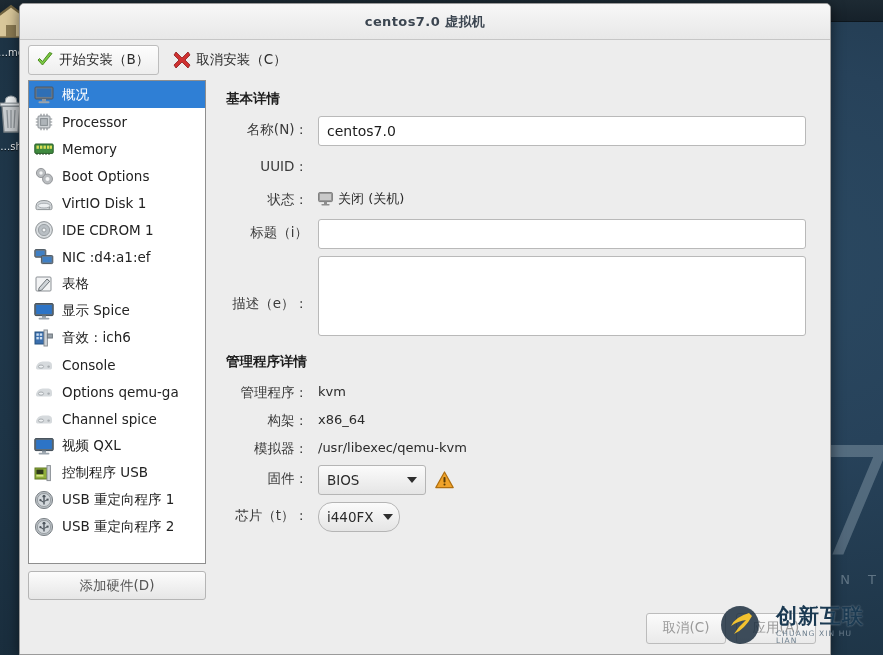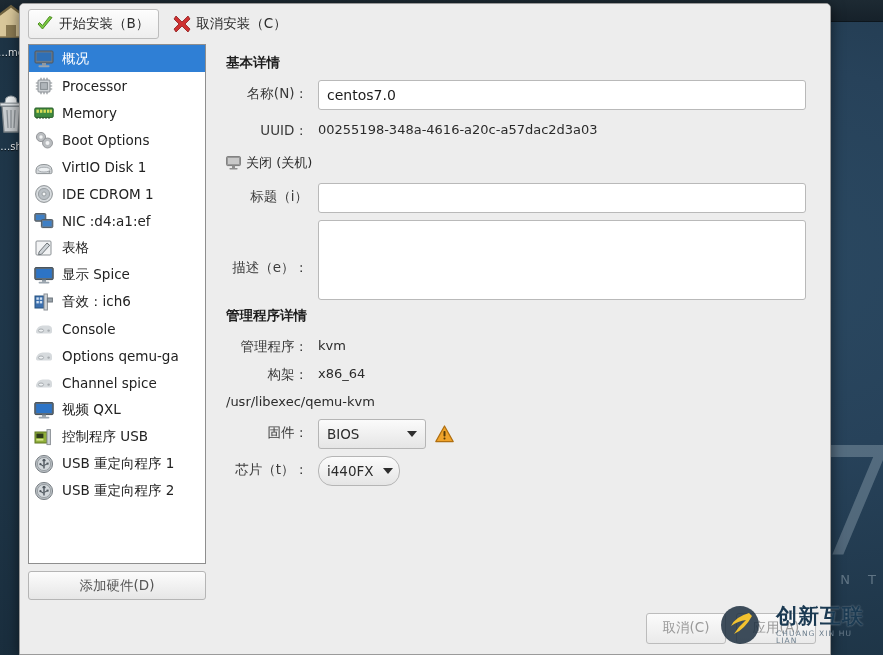--- a/index.html
+++ b/index.html
@@ -259,20 +259,23 @@
     </svg>
     <div class="lbl">…sh</div>
   </div>
 
   <div id="wallpaper-seven">7</div>
   <div id="wallpaper-cent">C E N T</div>
 </div>
 
 <div id="vm-window">
 
+  <div id="titlebar">
+    <span class="title">centos7.0 虚拟机</span>
+  </div>
 
   <div id="toolbar">
     <div class="tbtn raised">
       <span class="glyph">
         <svg width="18" height="18" viewBox="0 0 18 18">
           <path d="M2 9 L6.5 14 L16 2.5 L13.5 1.5 L6.5 10.5 L3.5 7.5 Z" fill="#7ac943" stroke="#4e8c22" stroke-width="1"></path>
         </svg>
       </span>
       <span>开始安装（B）</span>
     </div>
@@ -481,24 +484,24 @@
 
       <h3 class="section">基本详情</h3>
 
       <div class="frow">
         <div class="flabel">名称(N)：</div>
         <input class="tf" type="text" value="centos7.0" style="">
       </div>
 
       <div class="frow">
         <div class="flabel">UUID：</div>
-        <div class="fval mono">00255198-348a-4616-a20c-a57dac2d3a03</div>
-      </div>
-
-      <div class="frow">
+      </div>
+
+      <div class="frow">
+        <div class="flabel">状态：</div>
         <div class="fval status-line">
           <svg width="15" height="14" viewBox="0 0 15 14">
             <rect x="0.6" y="0.6" width="13.8" height="9" rx="1" fill="#9b9b9b" stroke="#7b7b7b"></rect>
             <rect x="2" y="2" width="11" height="6" fill="#c9c9c9"></rect>
             <rect x="6" y="9.6" width="3" height="2.6" fill="#8e8e8e"></rect>
             <rect x="3.4" y="12" width="8.2" height="1.4" rx="0.6" fill="#8e8e8e"></rect>
           </svg>
           <span>关闭 (关机)</span>
         </div>
       </div>
@@ -506,33 +509,34 @@
       <div class="frow">
         <div class="flabel">标题（i）</div>
         <input class="tf" type="text" placeholder="" style="">
       </div>
 
       <div class="frow">
         <div class="flabel tall">描述（e）：</div>
         <textarea class="ta" placeholder="" style=""></textarea>
       </div>
 
-      <h3 class="section" style="">管理程序详情</h3>
+      <h3 class="section" style="margin-top:10px;">管理程序详情</h3>
 
       <div class="frow" style="margin-bottom:2px;">
         <div class="flabel">管理程序：</div>
         <div class="fval">kvm</div>
       </div>
 
       <div class="frow" style="margin-bottom:2px;">
         <div class="flabel">构架：</div>
         <div class="fval">x86_64</div>
       </div>
 
       <div class="frow" style="margin-bottom:4px;">
+        <div class="flabel">模拟器：</div>
         <div class="fval">/usr/libexec/qemu-kvm</div>
       </div>
 
       <div class="frow">
         <div class="flabel">固件：</div>
         <div style="display:flex;align-items:center;gap:9px;">
           <div class="combo" id="firmware-combo">
             <span>BIOS</span>
             <span class="caret"></span>
           </div>

